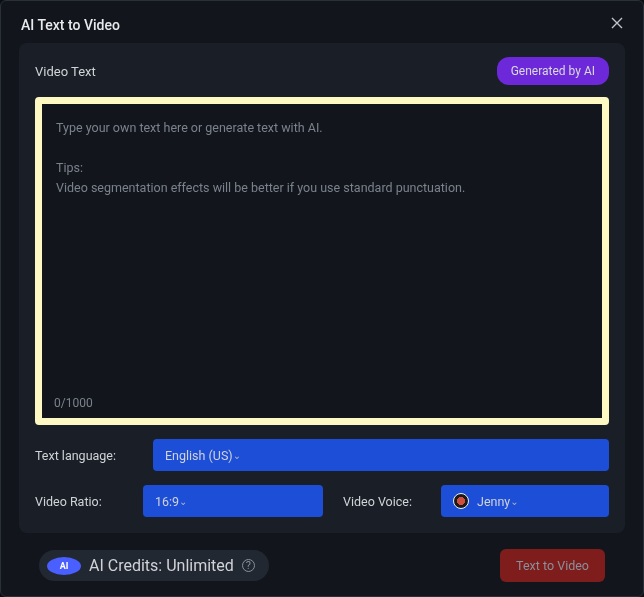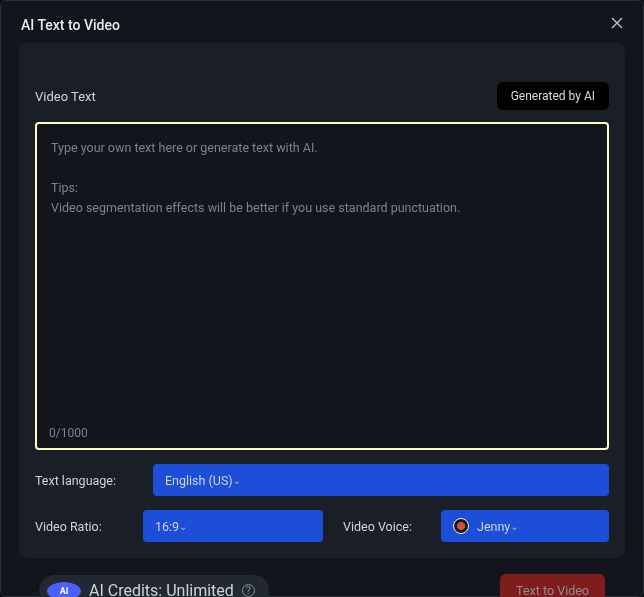--- a/index.html
+++ b/index.html
@@ -55,38 +55,37 @@
       border-radius: 8px;
       padding: 14px 16px 16px 16px;
       display: flex;
       flex-direction: column;
     }
     .panel-header {
       display: flex;
       justify-content: space-between;
       align-items: center;
       margin-bottom: 12px;
-      margin-top: 25px;
     }
     .panel-label {
       color: #d0d3d7;
       font-size: 13px;
     }
     .gen-btn {
-      background: #000000;
+      background: #6d28d9;
       color: #d8dbde;
       border: none;
       padding: 7px 14px;
-      border-radius: 6px;
+      border-radius: 12px;
       font-size: 12px;
       cursor: pointer;
     }
     .textarea-wrap {
       position: relative;
-      border: 2px solid #fef9c3;
+      border: 7px solid #fef9c3;
       border-radius: 4px;
       background: #12161c;
       height: 328px;
       display: flex;
       flex-direction: column;
     }
     .textarea {
       flex: 1;
       background: transparent;
       border: none;

